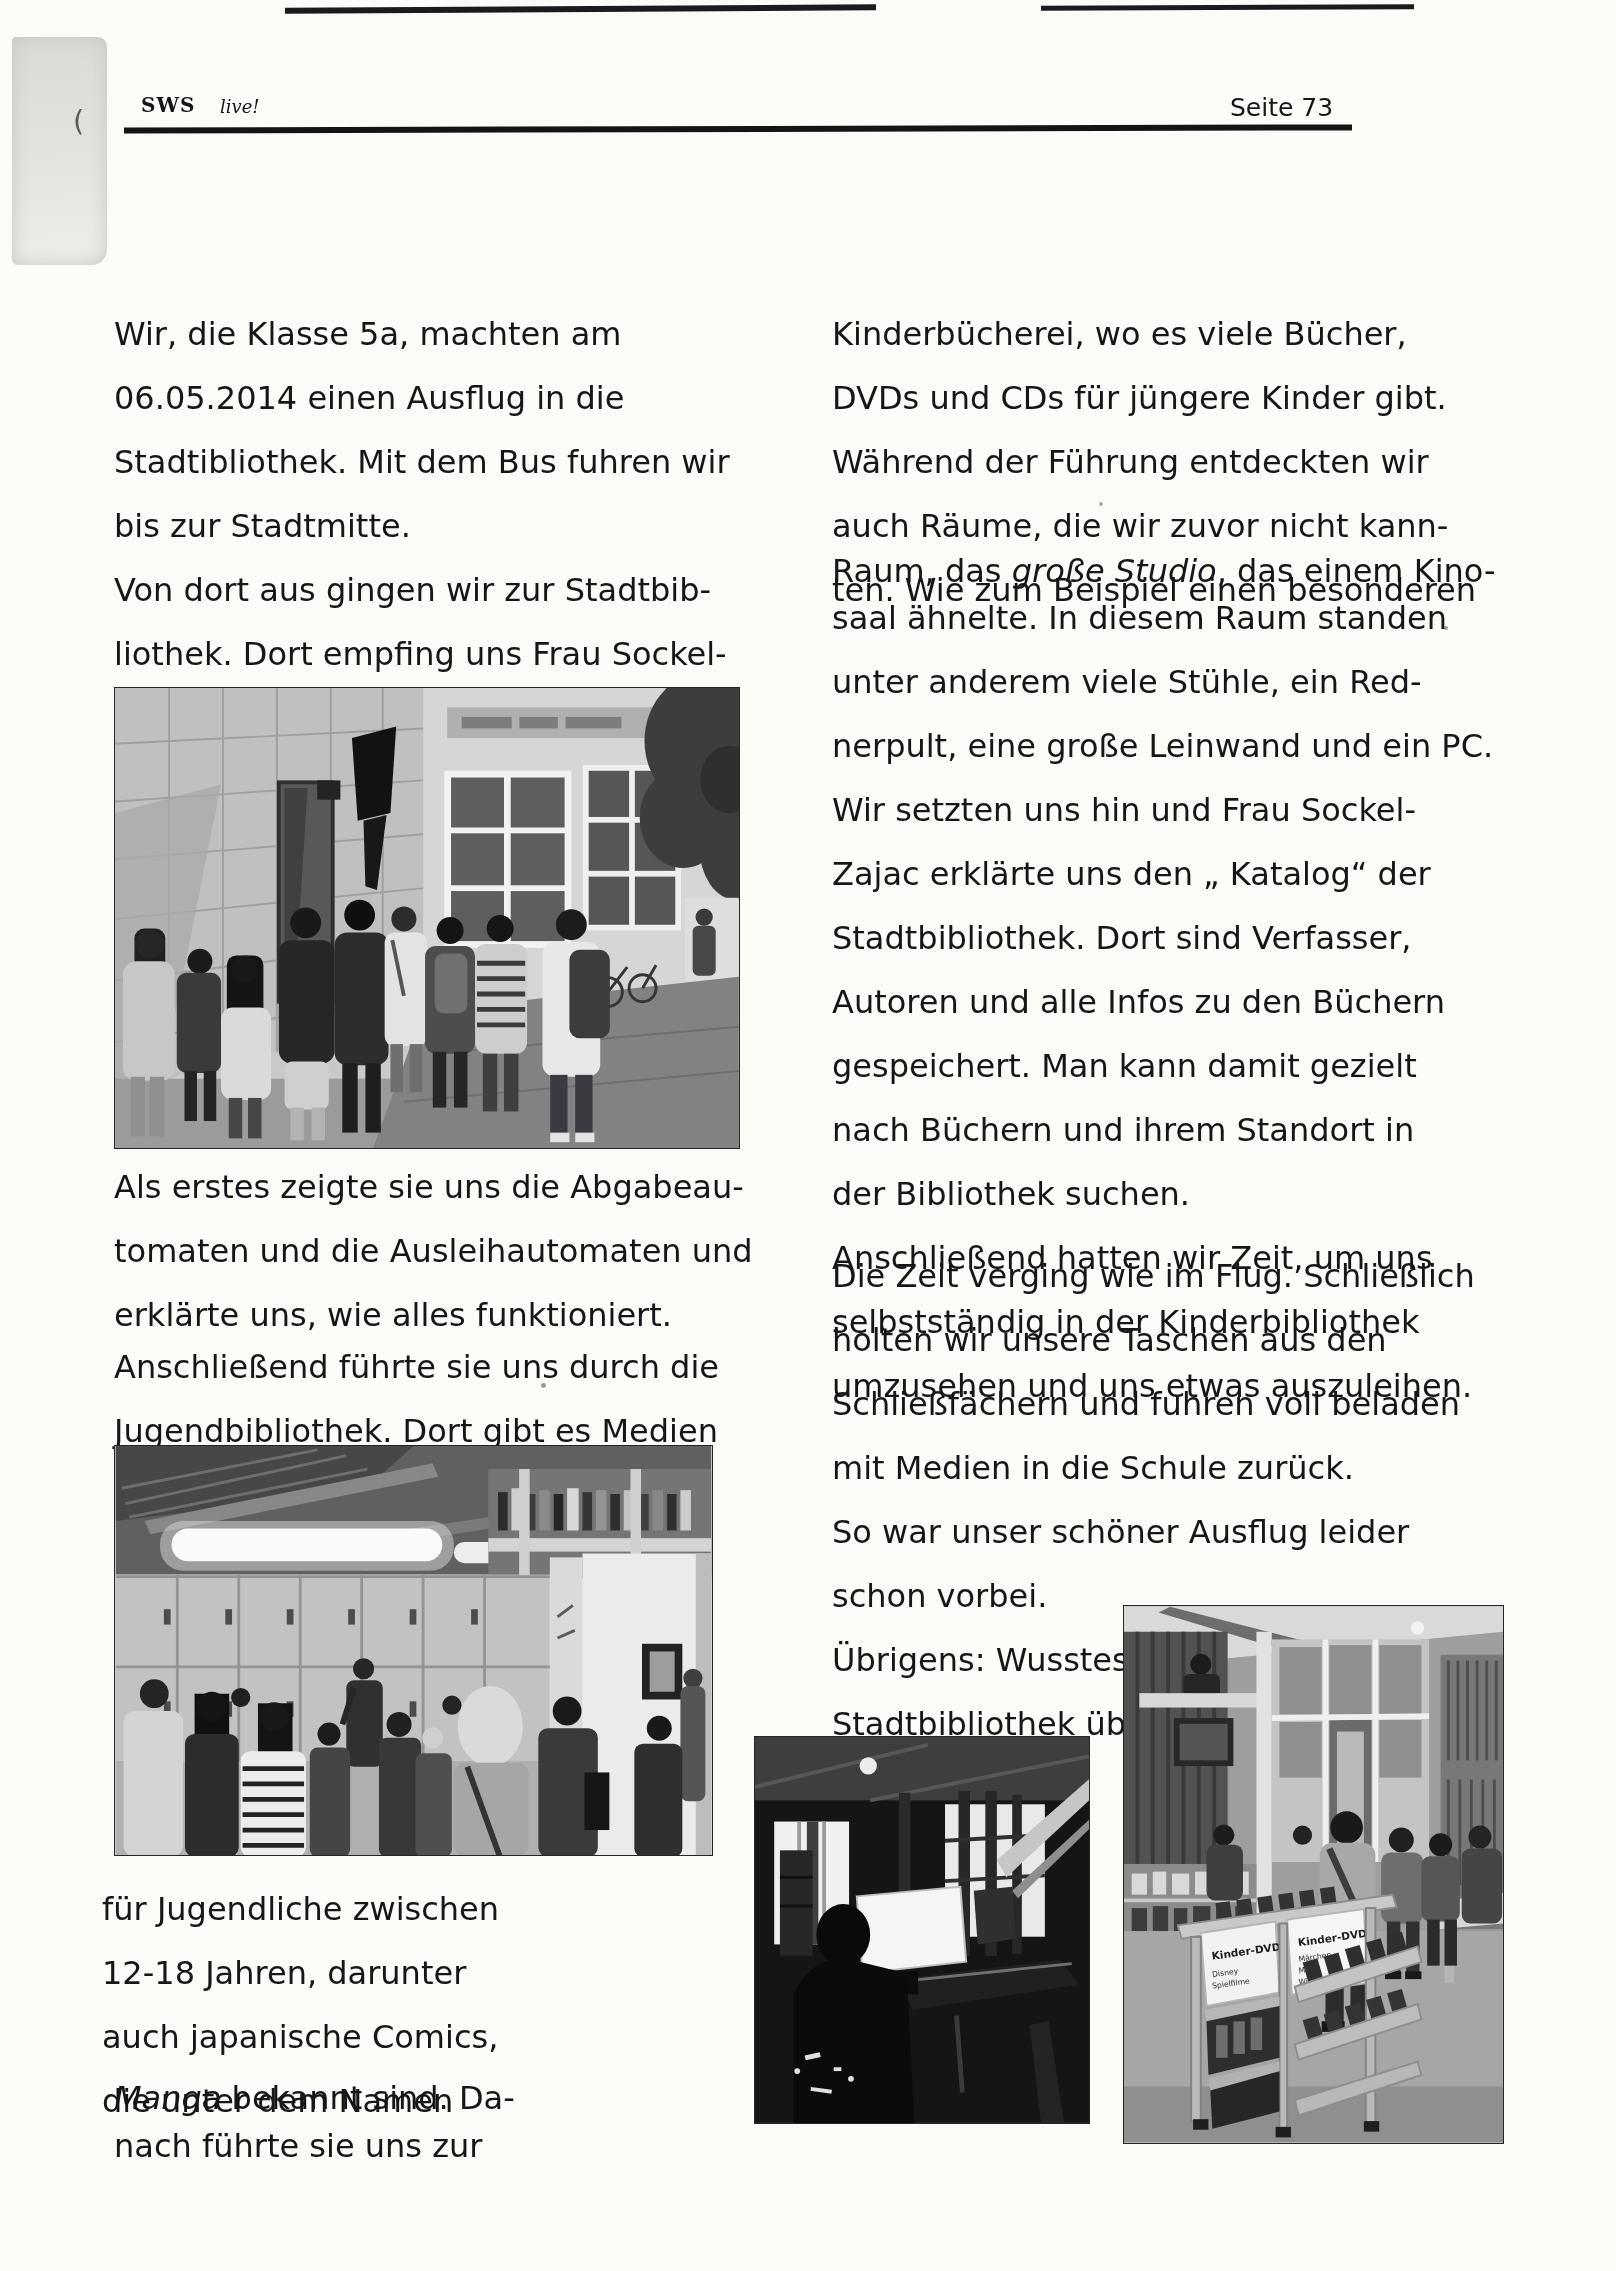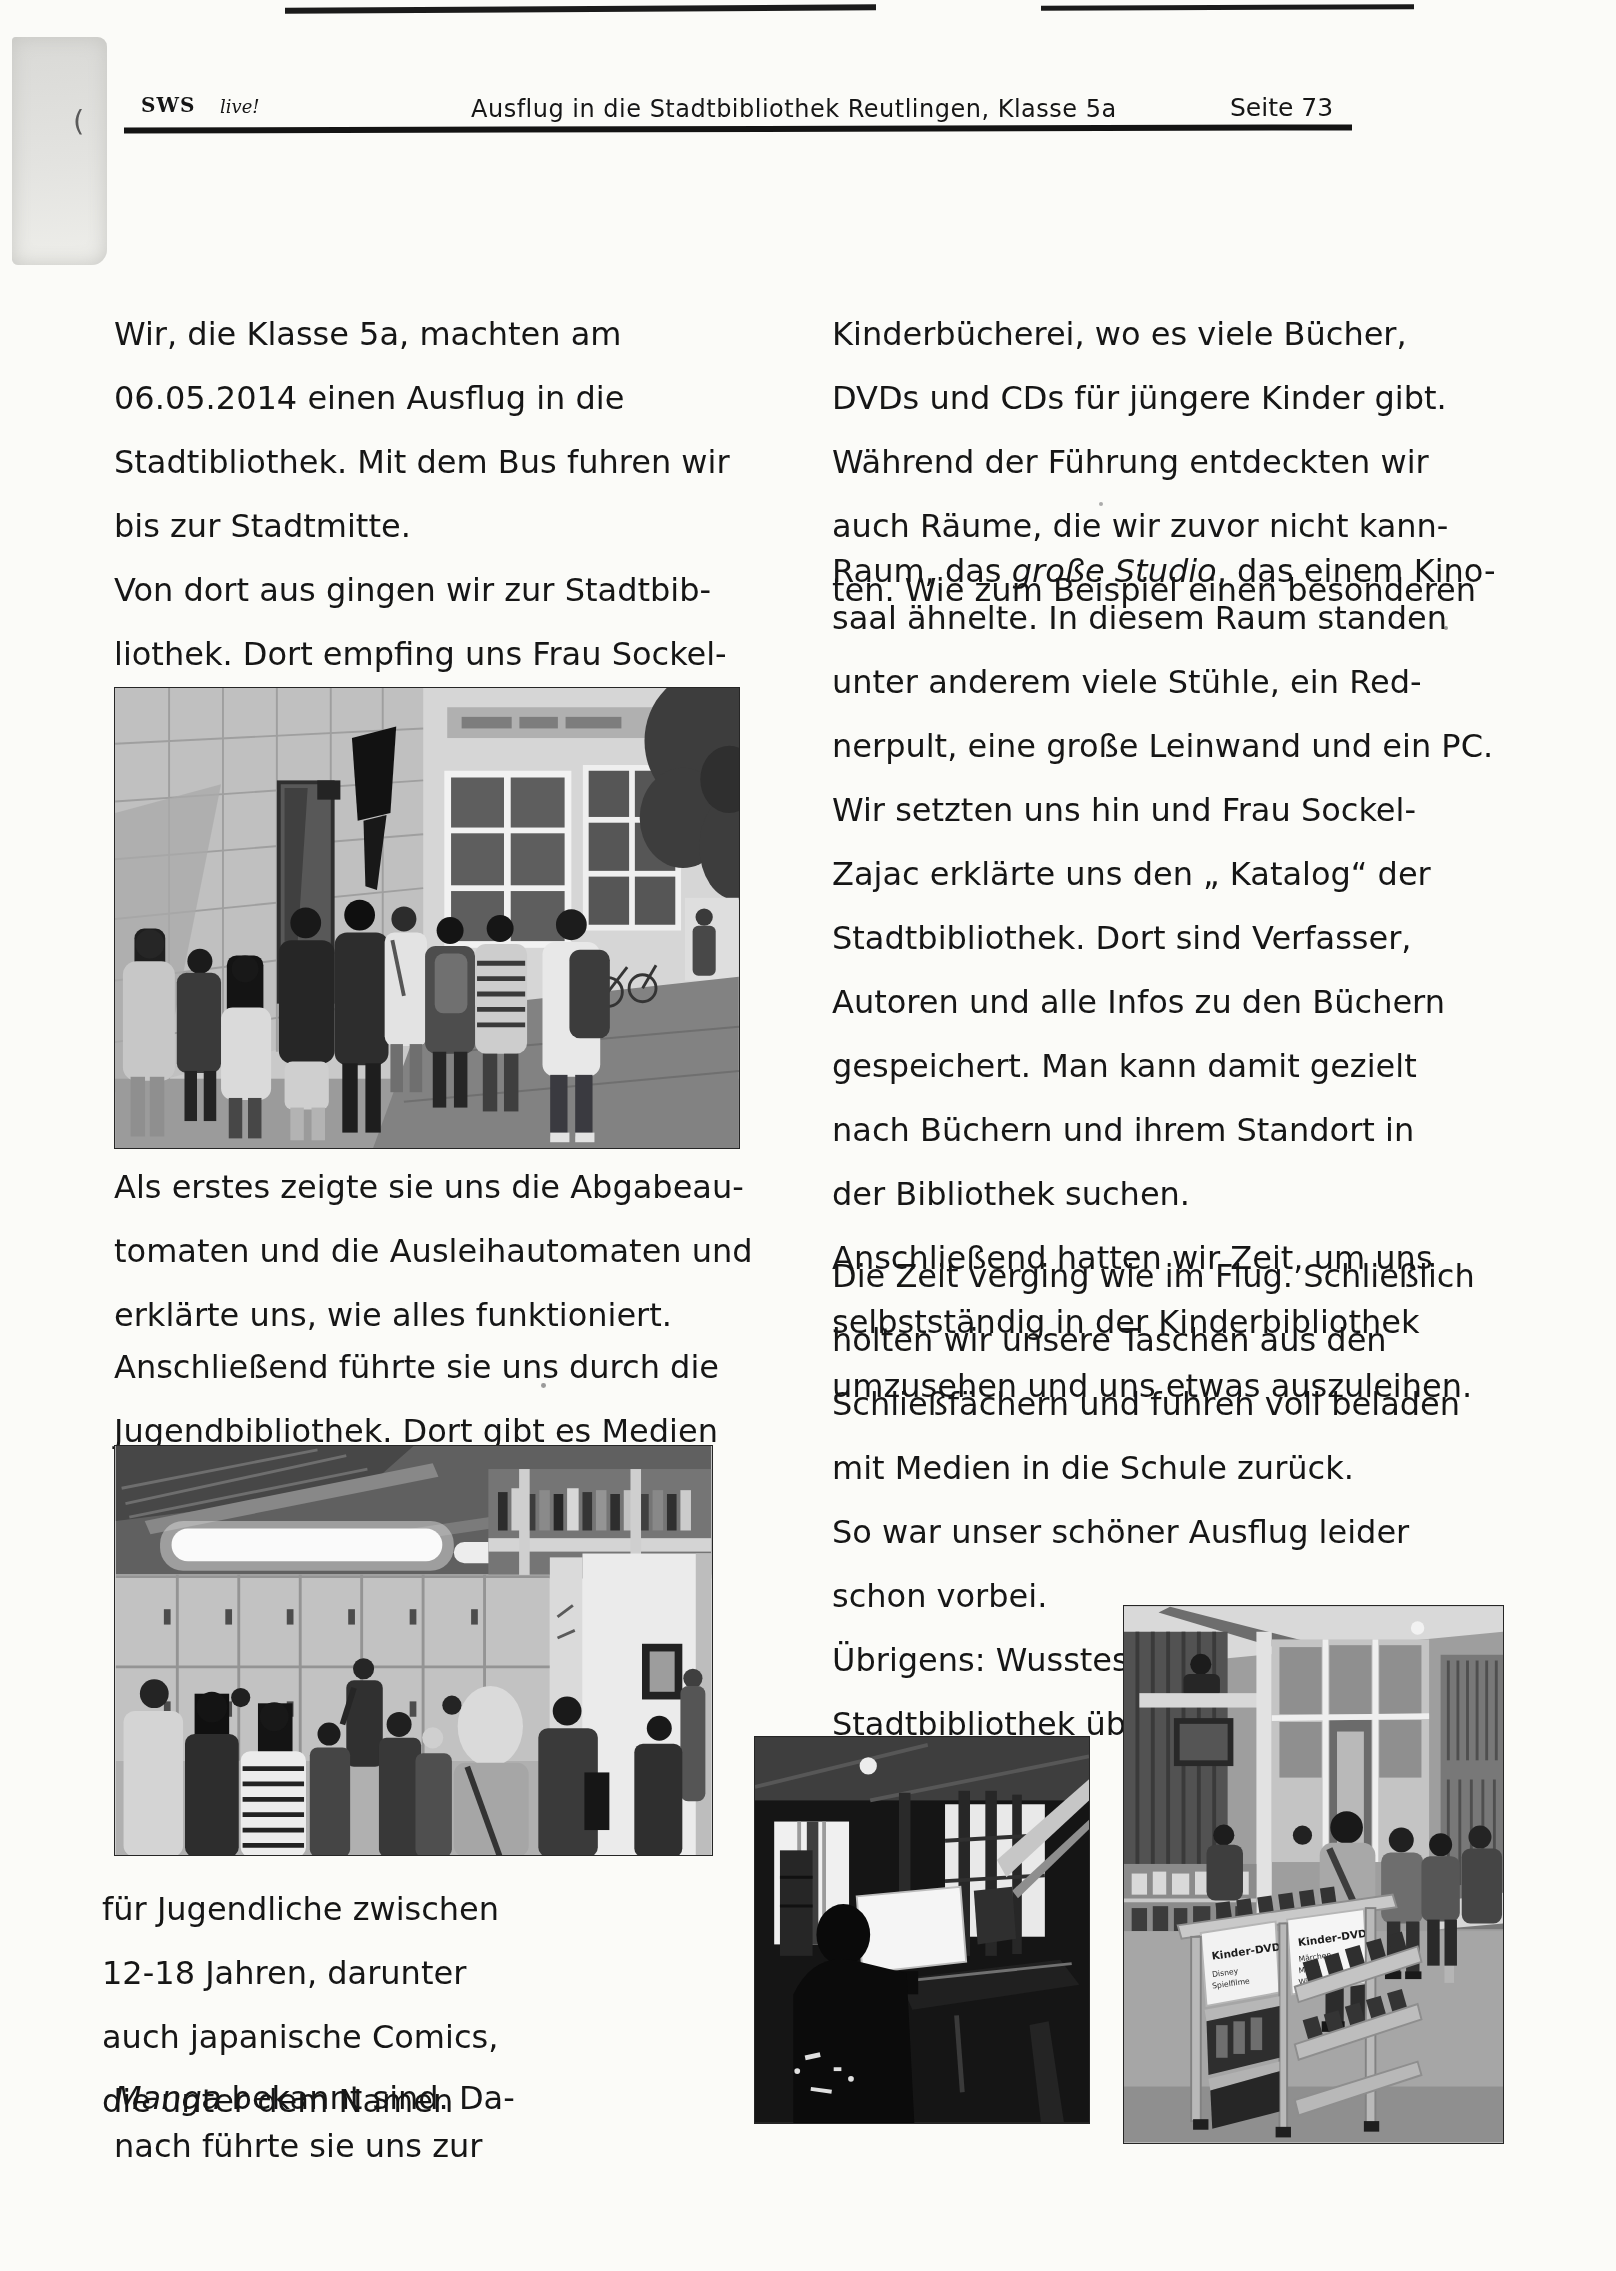--- a/index.html
+++ b/index.html
@@ -55,21 +55,20 @@
   <div class="top-line-1"></div>
   <div class="top-line-2"></div>
   <div class="left-strip"></div>
   <div class="paren-mark">(</div>
   <div class="speck s1"></div>
   <div class="speck s2"></div>
   <div class="speck s3"></div>
 
   <div class="hdr-sws">SWS</div>
   <div class="hdr-live">live!</div>
-  <div class="hdr-center">Ausflug in die Stadtbibliothek Reutlingen, Klasse 5a</div>
   <div class="hdr-page">Seite 73</div>
   <div class="hdr-rule"></div>
 
 
   <div class="txt lp1">Wir, die Klasse 5a, machten am
 06.05.2014 einen Ausflug in die
 Stadtibliothek. Mit dem Bus fuhren wir
 bis zur Stadtmitte.
 Von dort aus gingen wir zur Stadtbib-
 liothek. Dort empfing uns Frau Sockel-

